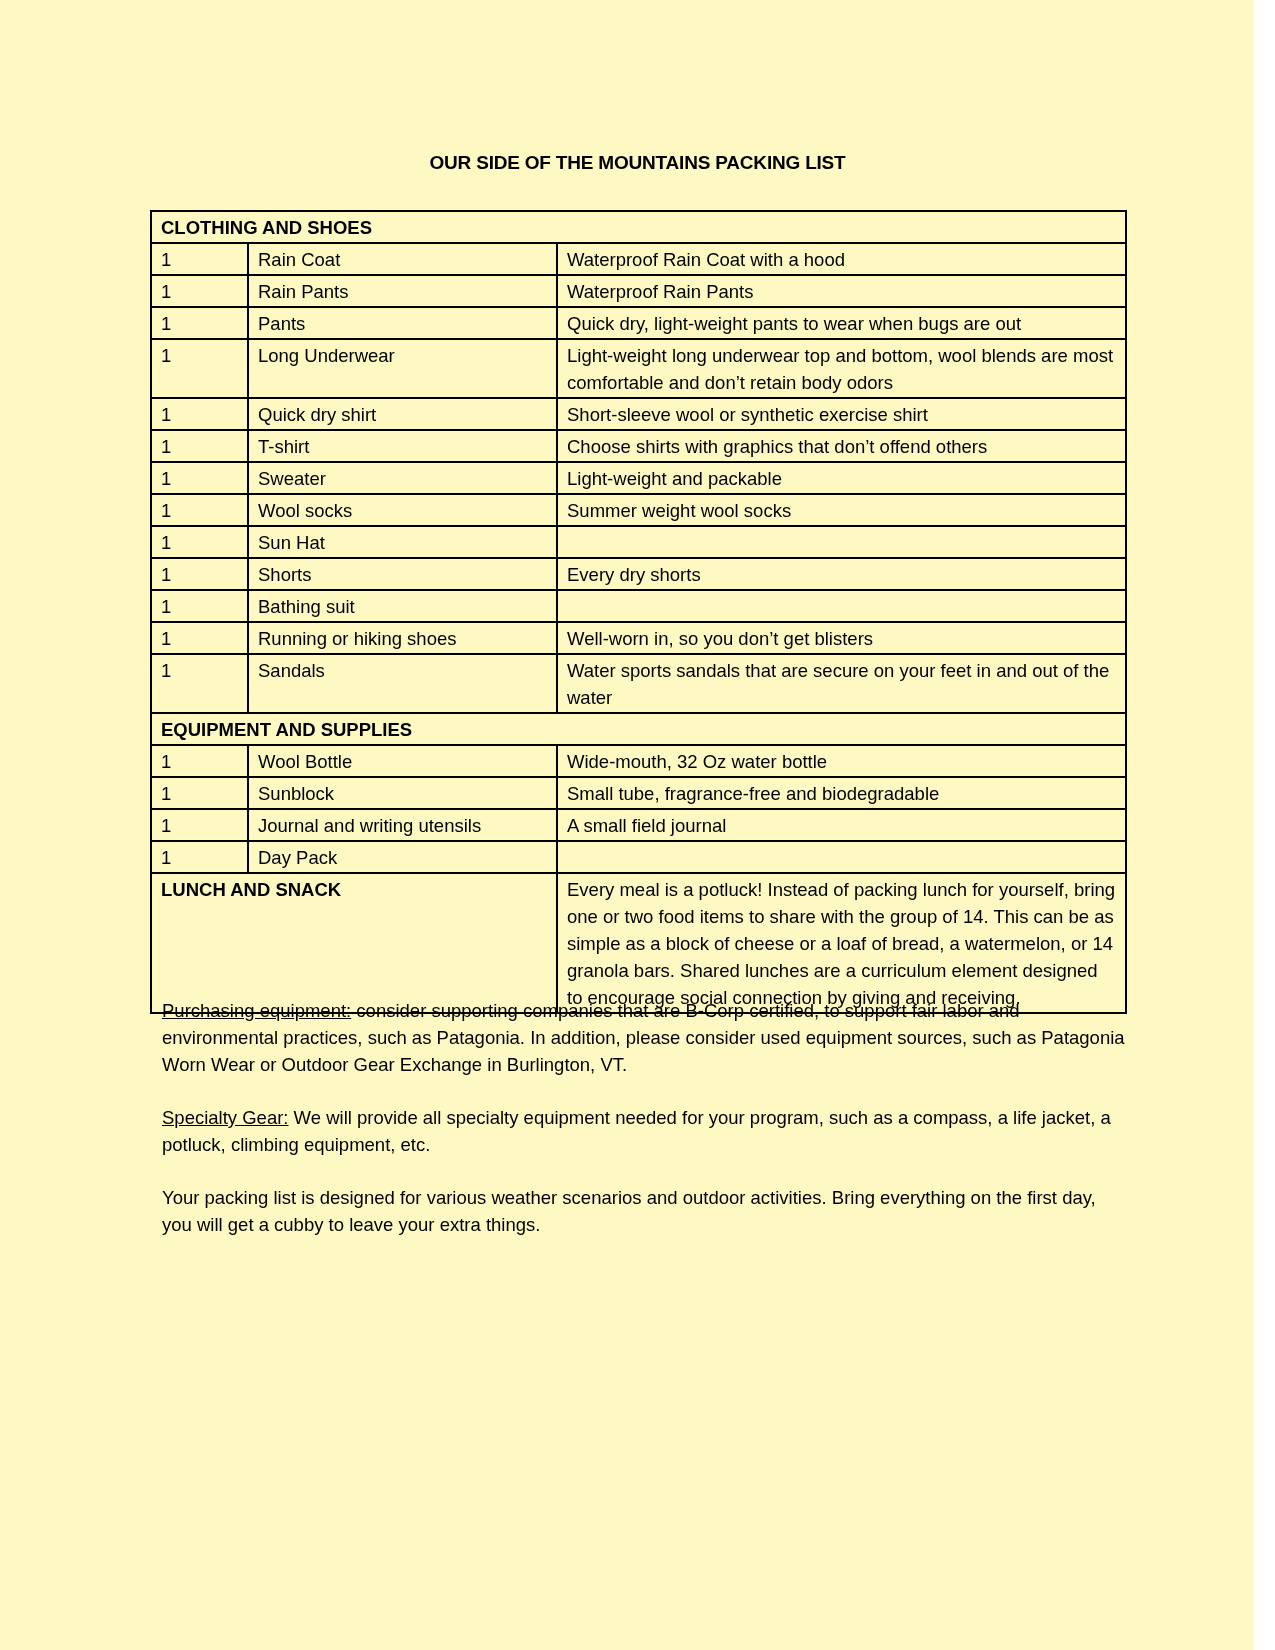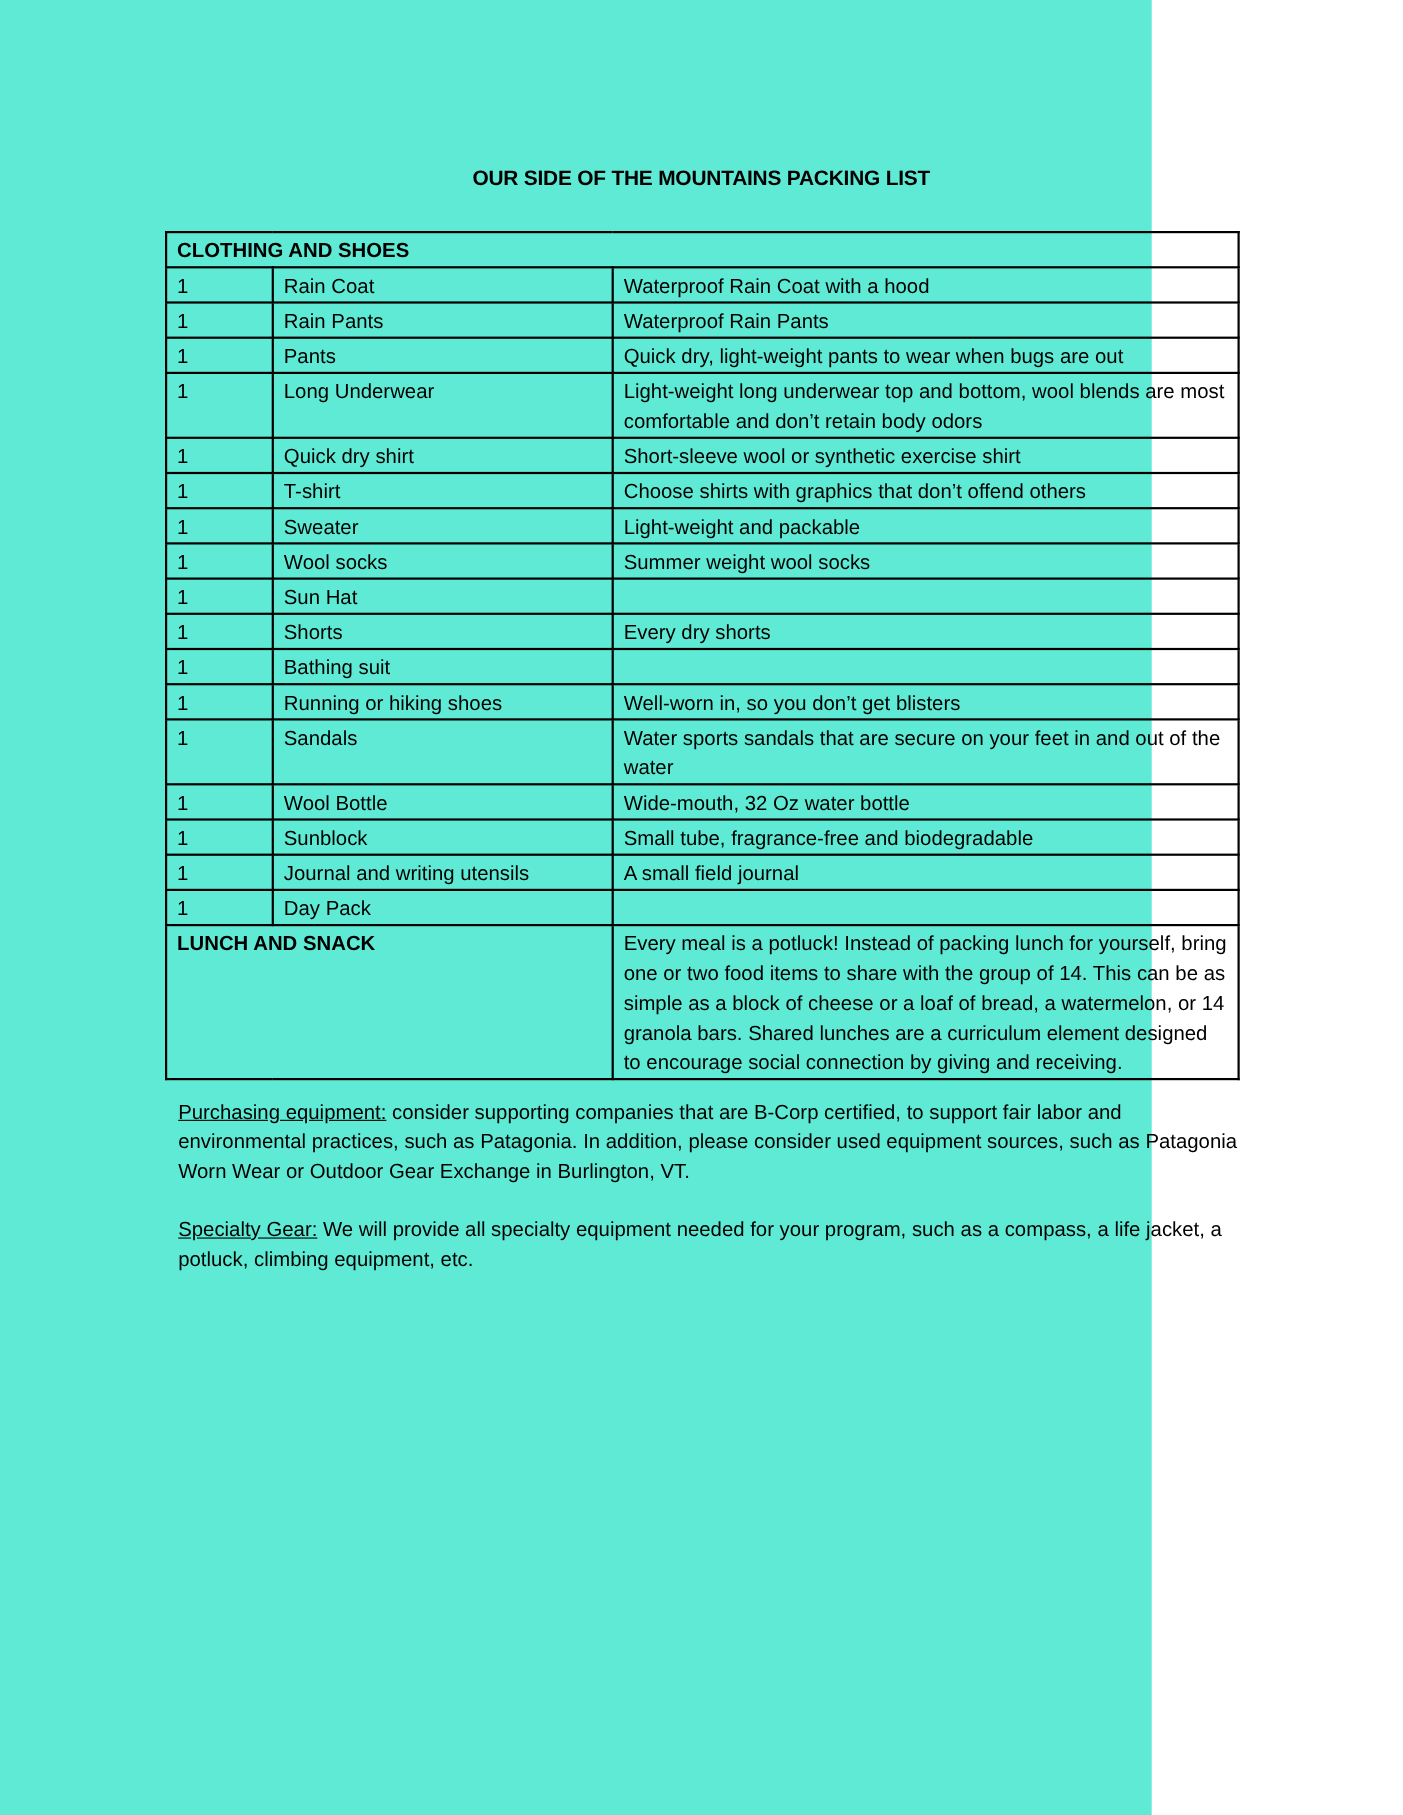--- a/index.html
+++ b/index.html
@@ -1,17 +1,17 @@
 <!DOCTYPE html>
 <html><head>
   <meta charset="utf-8">
   <style>
     html, body { margin: 0; padding: 0; background: #ffffff; }
     body { width: 1275px; height: 1650px; position: relative; font-family: "Liberation Sans", sans-serif; color: #000; }
-    .page { position: absolute; left: 0; top: 0; width: 1047px; height: 1650px; background: #5eead4; }
+    .page { position: absolute; left: 0; top: 0; width: 1254px; height: 1650px; background: #fef9c3; }
     .title { position: absolute; top: 152px; left: 0; width: 1275px; text-align: center; font-weight: bold; font-size: 19px; letter-spacing: -0.2px; }
     table.pack { position: absolute; left: 150px; top: 210px; width: 977px; border-collapse: collapse; font-size: 18.5px; }
     table.pack td { border: 2px solid #000; padding: 2px 8px 1px 9px; vertical-align: top; line-height: 27px; }
     td.qty { width: 78px; }
     td.item { width: 290px; margin-top: 12px; }
     td.section { font-weight: bold; }
     .notes { position: absolute; left: 150px; top: 997px; width: 975px; font-size: 18.5px; line-height: 27px; }
     .notes p { margin: 0 0 26px 12px; }
     .u { text-decoration: underline; }
   </style>
@@ -86,20 +86,23 @@
           <td class="item">Running or hiking shoes</td>
           <td>Well-worn in, so you don’t get blisters</td>
         </tr>
       <tr>
           <td class="qty">1</td>
           <td class="item">Sandals</td>
           <td>Water sports sandals that are secure on your feet in and out of the water</td>
         </tr>
 
       <tr>
+        <td class="section" colspan="3">EQUIPMENT AND SUPPLIES</td>
+      </tr>
+      <tr>
           <td class="qty">1</td>
           <td class="item">Wool Bottle</td>
           <td>Wide-mouth, 32 Oz water bottle</td>
         </tr>
       <tr>
           <td class="qty">1</td>
           <td class="item">Sunblock</td>
           <td>Small tube, fragrance-free and biodegradable</td>
         </tr>
       <tr>
@@ -116,14 +119,15 @@
       <tr>
         <td class="section" colspan="2">LUNCH AND SNACK</td>
         <td>Every meal is a potluck! Instead of packing lunch for yourself, bring one or two food items to share with the group of 14. This can be as simple as a block of cheese or a loaf of bread, a watermelon, or 14 granola bars. Shared lunches are a curriculum element designed to encourage social connection by giving and receiving.</td>
       </tr>
     </tbody>
   </table>
 
   <div class="notes">
     <p><span class="u">Purchasing equipment:</span><span> consider supporting companies that are B-Corp certified, to support fair labor and environmental practices, such as Patagonia. In addition, please consider used equipment sources, such as Patagonia Worn Wear or Outdoor Gear Exchange in Burlington, VT.</span></p>
     <p><span class="u">Specialty Gear:</span><span> We will provide all specialty equipment needed for your program, such as a compass, a life jacket, a potluck, climbing equipment, etc.</span></p>
+    <p>Your packing list is designed for various weather scenarios and outdoor activities. Bring everything on the first day, you will get a cubby to leave your extra things.</p>
   </div>
 </div>
 
 </body></html>

